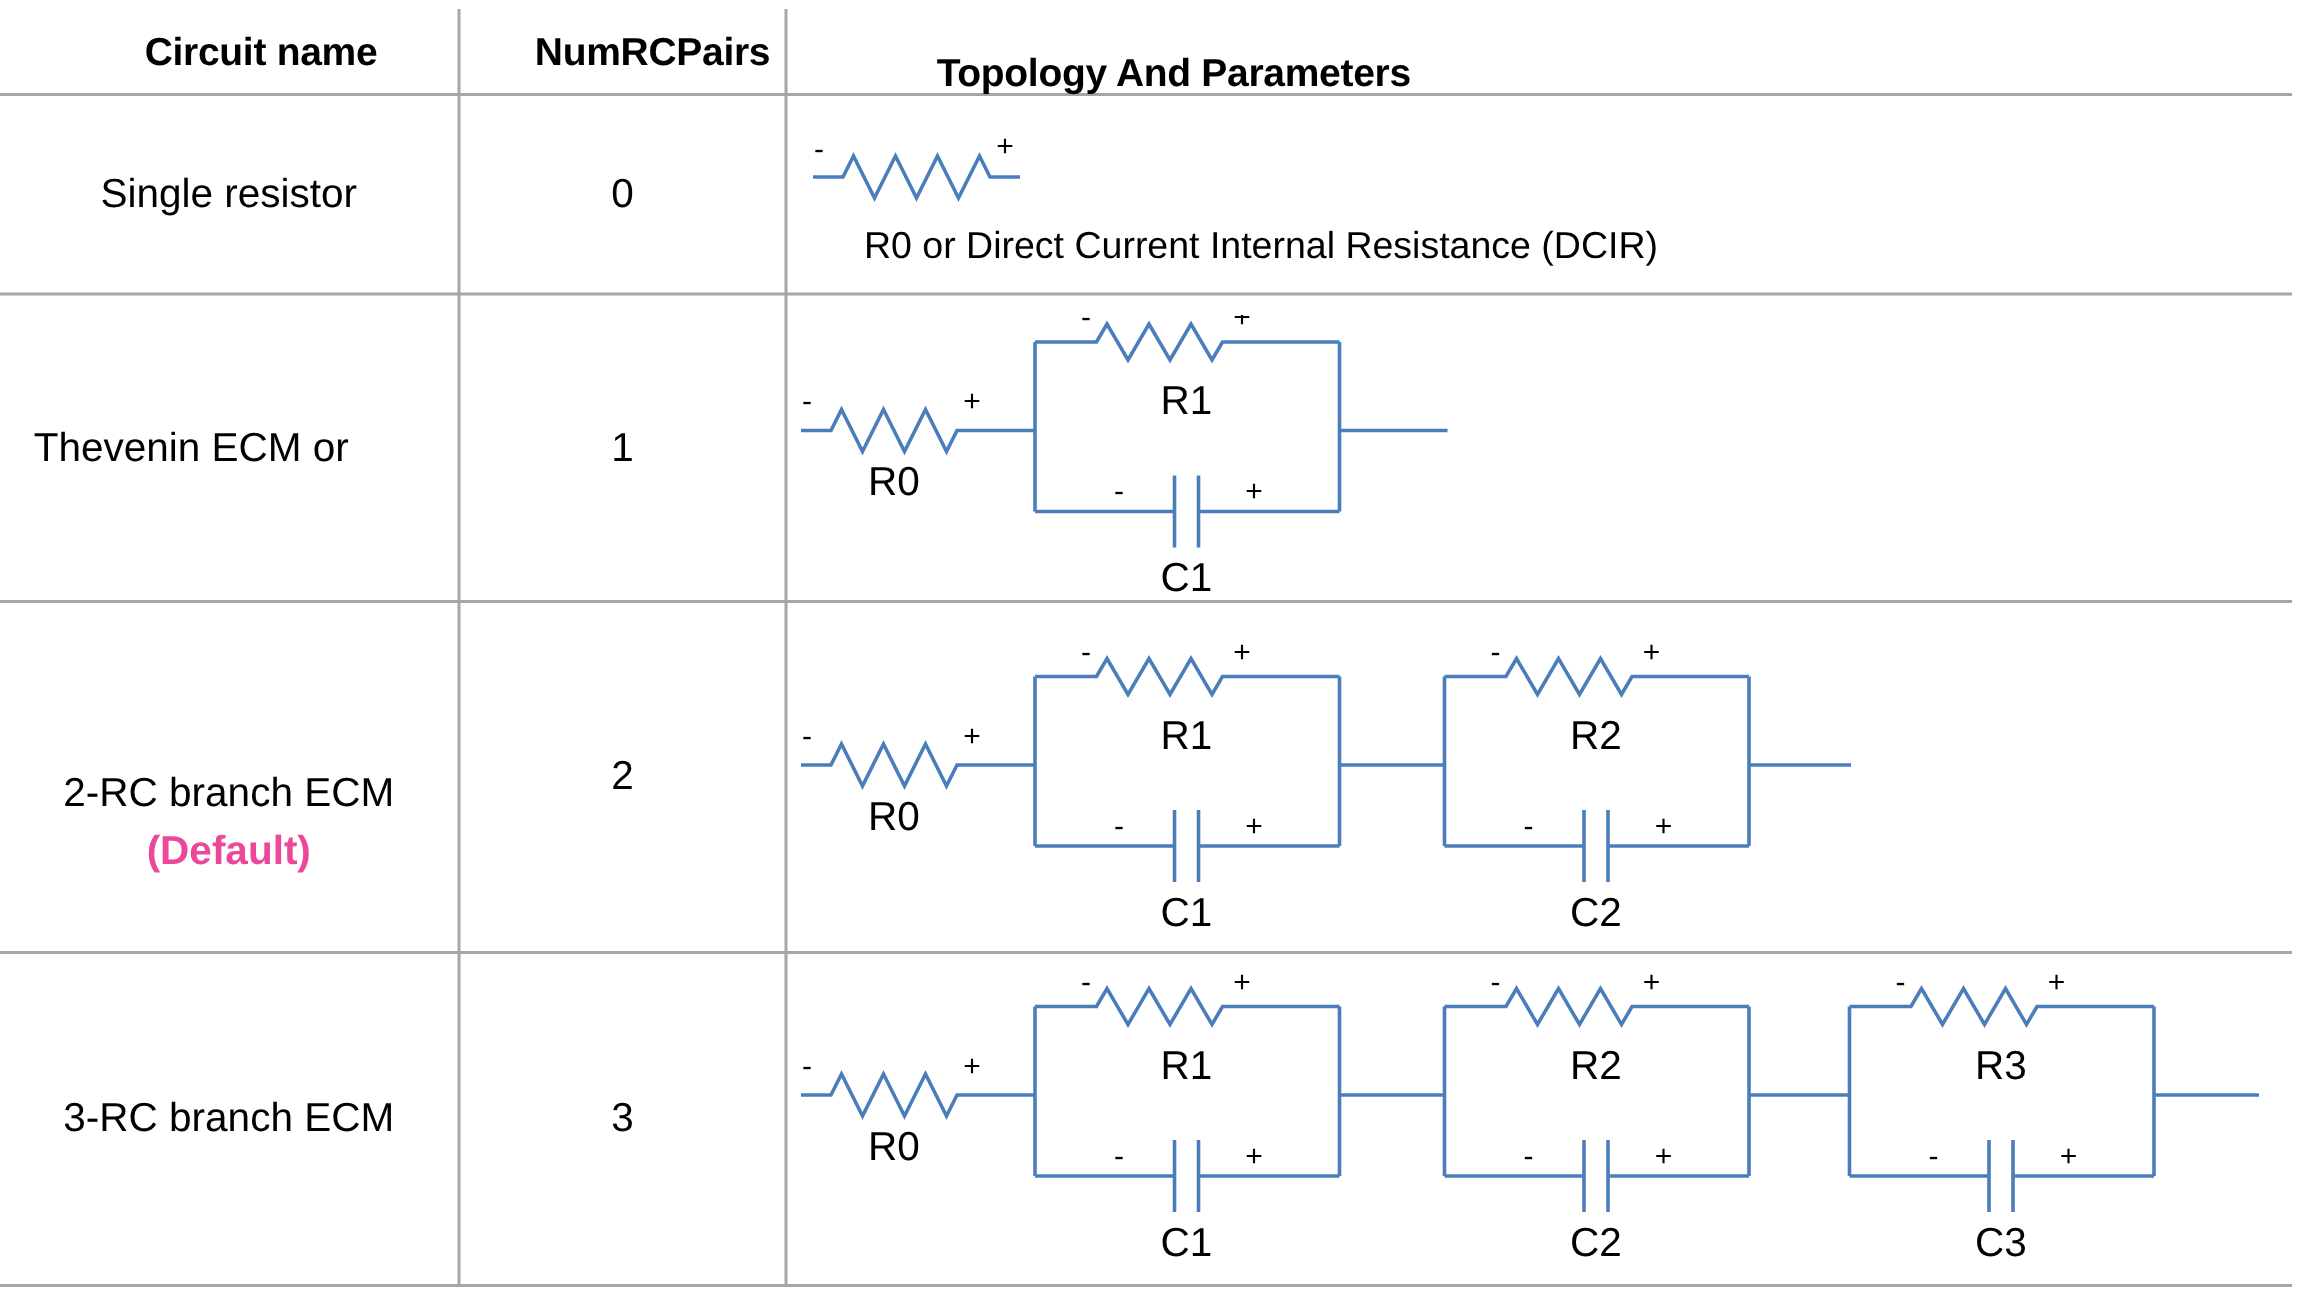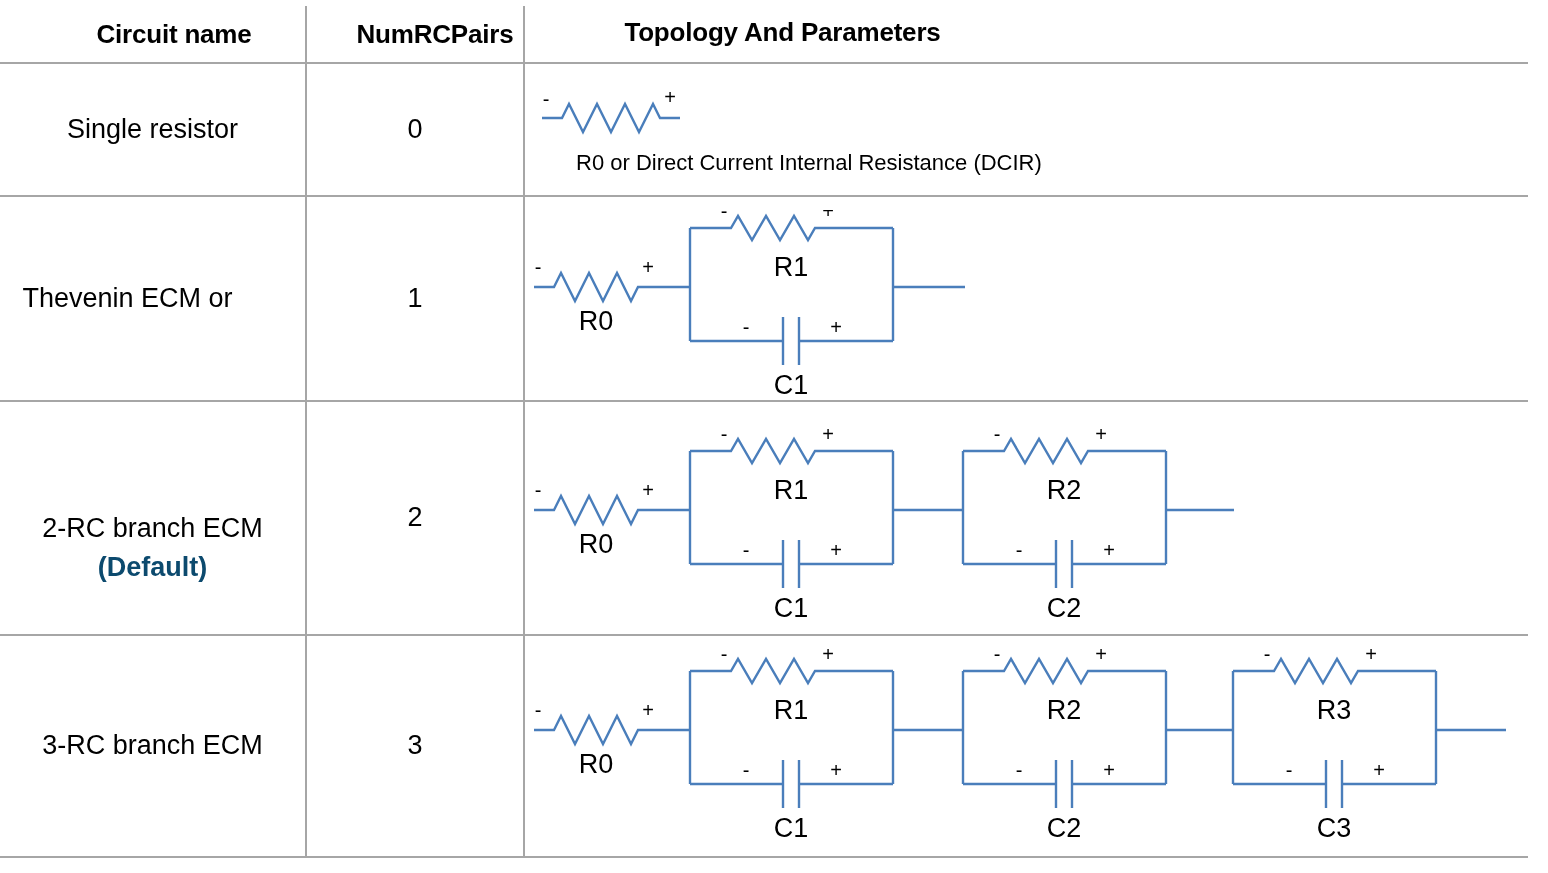--- a/index.html
+++ b/index.html
@@ -76,41 +76,41 @@
   .lbl {
     font-family: "Liberation Sans", sans-serif;
     fill: #000000;
   }
   .lbl-big   { font-size: 27px; }
   .lbl-sign  { font-size: 20px; }
 
   
   .caption {
     position: absolute;
-    font-size: 22px;
+    font-size: 25px;
     white-space: nowrap;
   }
 </style>
 </head>
 <body>
 
 <div id="page">
 
   <div class="rule-h" style="left:0px;   top:62px;  width:1528px;"></div>
   <div class="rule-h" style="left:0px;   top:195px; width:1528px;"></div>
   <div class="rule-h" style="left:0px;   top:400px; width:1528px;"></div>
   <div class="rule-h" style="left:0px;   top:634px; width:1528px;"></div>
   <div class="rule-h" style="left:0px;   top:856px; width:1528px;"></div>
 
   <div class="rule-v" style="left:305px; top:6px;   height:851px;"></div>
   <div class="rule-v" style="left:523px; top:6px;   height:851px;"></div>
 
   <div class="cell head-cell" style="left:0px;   top:14px; width:348px; height:42px;">Circuit name</div>
   <div class="cell head-cell" style="left:307px; top:14px; width:256px; height:42px;">NumRCPairs</div>
-  <div class="cell head-cell" style="left:525px; top:12px; width:515px; height:42px;">Topology And Parameters</div>
+  <div class="cell head-cell" style="left:525px; top:28px; width:515px; height:42px;">Topology And Parameters</div>
 
   <div class="cell name-cell" style="left:0px; top:63px; width:305px; height:132px;">Single resistor</div>
   <div class="cell num-cell" style="left:307px; top:63px; width:216px; height:132px;">0</div>
 
   <div class="circuit" style="left:536px; top:88px;">
     <svg width="160" height="48" viewBox="0 0 160 48">
 
       <path class="wire" d="M 6 30 L 26 30 L 33 16 L 47 44 L 61 16 L 75 44 L 89 16 L 103 44 L 117 16 L 124 30 L 144 30"></path>
       <text class="lbl lbl-sign" x="10" y="18" text-anchor="middle">-</text>
       <text class="lbl lbl-sign" x="134" y="16" text-anchor="middle">+</text>
@@ -147,21 +147,21 @@
       <text class="lbl lbl-sign" x="218" y="124" text-anchor="middle">-</text>
       <text class="lbl lbl-sign" x="308" y="124" text-anchor="middle">+</text>
       <text class="lbl lbl-big" x="263" y="184" text-anchor="middle">C1</text>
 
       <path class="wire" d="M 365 77 L 437 77"></path>
     </svg>
   </div>
 
   <div class="cell name-cell" style="left:0px; top:401px; width:305px; height:293px;">
     <span>2-RC branch ECM</span>
-    <span class="default-tag" style="color:#0c4a6e;">(Default)</span>
+    <span class="default-tag" style="color:#ec4899;">(Default)</span>
   </div>
   <div class="cell num-cell" style="left:307px; top:401px; width:216px; height:233px;">2</div>
 
   <div class="circuit" style="left:528px; top:425px;">
     <svg width="710" height="195" viewBox="0 0 710 195">
 
       <path class="wire" d="M 6 85 L 26 85 L 33 71 L 47 99 L 61 71 L 75 99 L 89 71 L 103 99 L 110 85 L 162 85"></path>
       <text class="lbl lbl-sign" x="10" y="72" text-anchor="middle">-</text>
       <text class="lbl lbl-sign" x="120" y="72" text-anchor="middle">+</text>
       <text class="lbl lbl-big" x="68" y="128" text-anchor="middle">R0</text>

